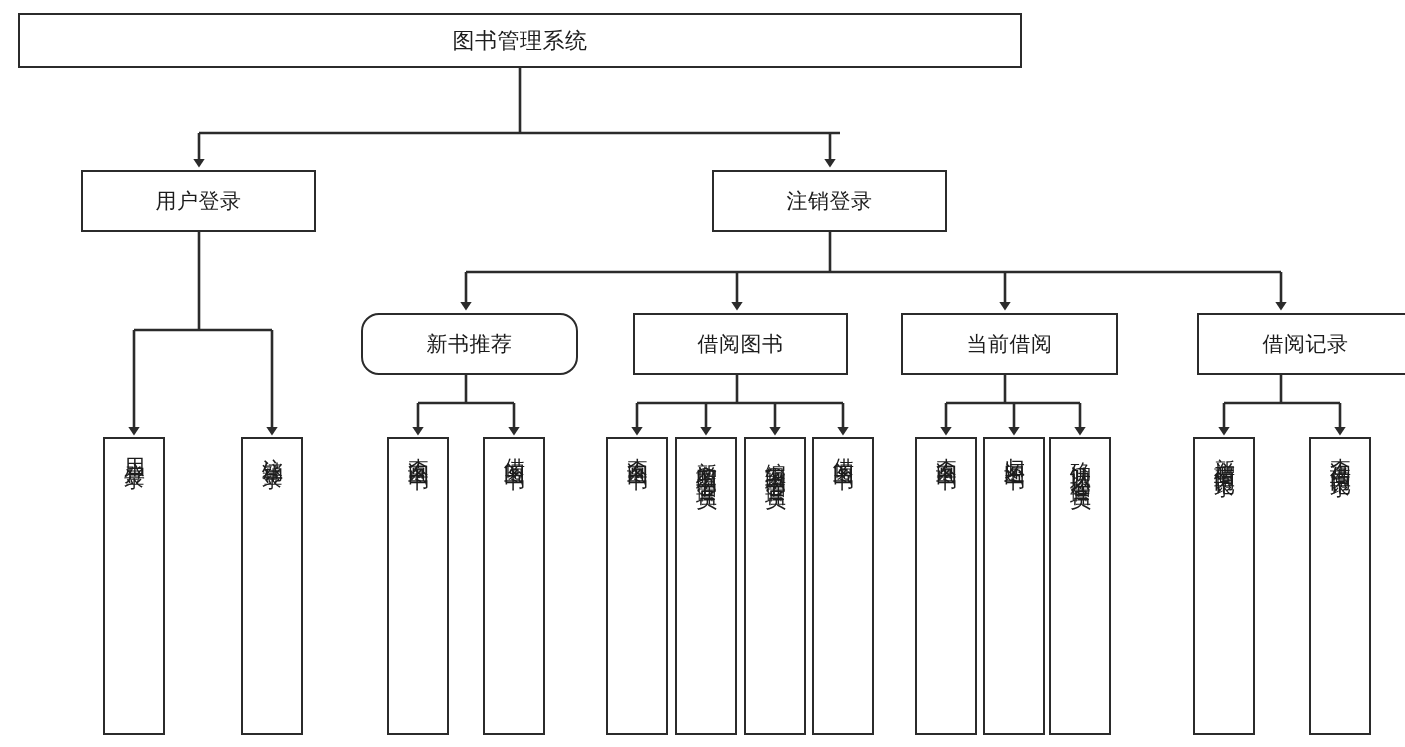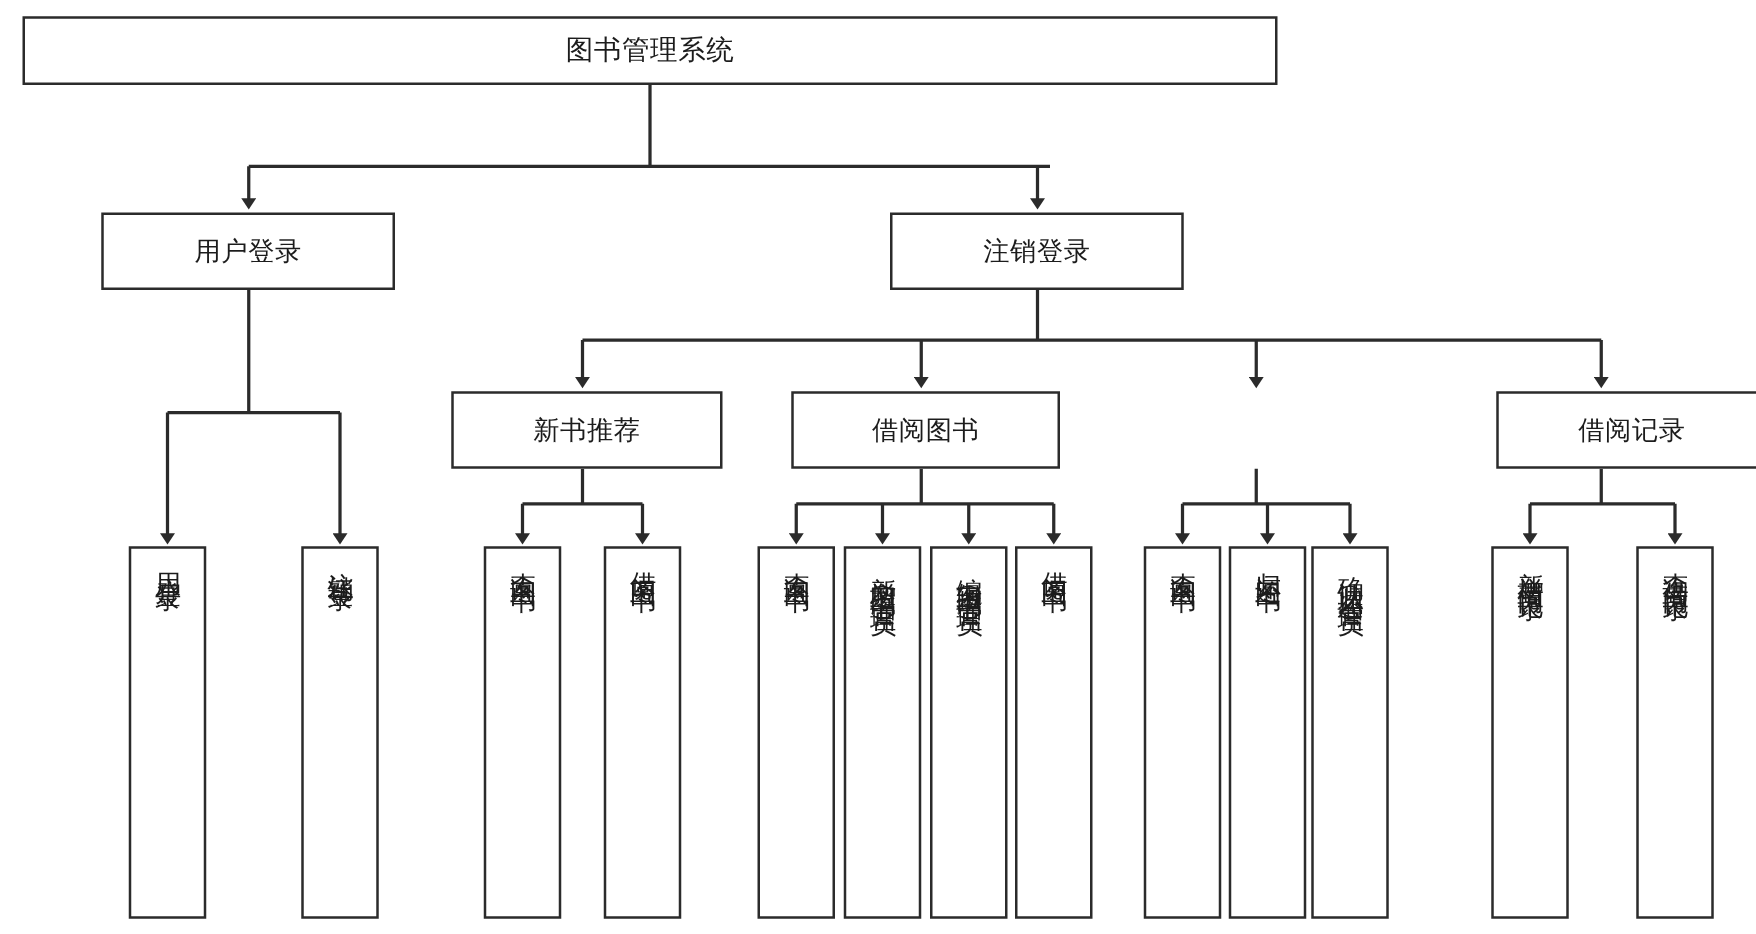--- a/index.html
+++ b/index.html
@@ -131,26 +131,29 @@
     <span class="label">图书管理系统</span>
   </div>
 
   <div class="node" style="left:81px; top:170px; width:235px; height:62px;">
     <span class="label">用户登录</span>
   </div>
   <div class="node" style="left:712px; top:170px; width:235px; height:62px;">
     <span class="label">注销登录</span>
   </div>
 
-  <div class="node" style="left:361px; top:313px; width:217px; height:62px;">
+  <div class="node" style="left:361px; top:313px; width:217px; height:62px;border-radius:18px;">
     <span class="label">新书推荐</span>
   </div>
   <div class="node" style="left:633px; top:313px; width:215px; height:62px;">
     <span class="label">借阅图书</span>
   </div>
+  <div class="node" style="left:901px; top:313px; width:217px; height:62px;">
+    <span class="label">当前借阅</span>
+  </div>
   <div class="node" style="left:1172px; top:313px; width:217px; height:62px;margin-left:25px;">
     <span class="label">借阅记录</span>
   </div>
 
   <div class="node leaf center" style="left:103px; top:437px; width:62px; height:298px;">
     <span class="label">用户登录</span>
   </div>
   <div class="node leaf center" style="left:241px; top:437px; width:62px; height:298px;">
     <span class="label">注销登录</span>
   </div>

